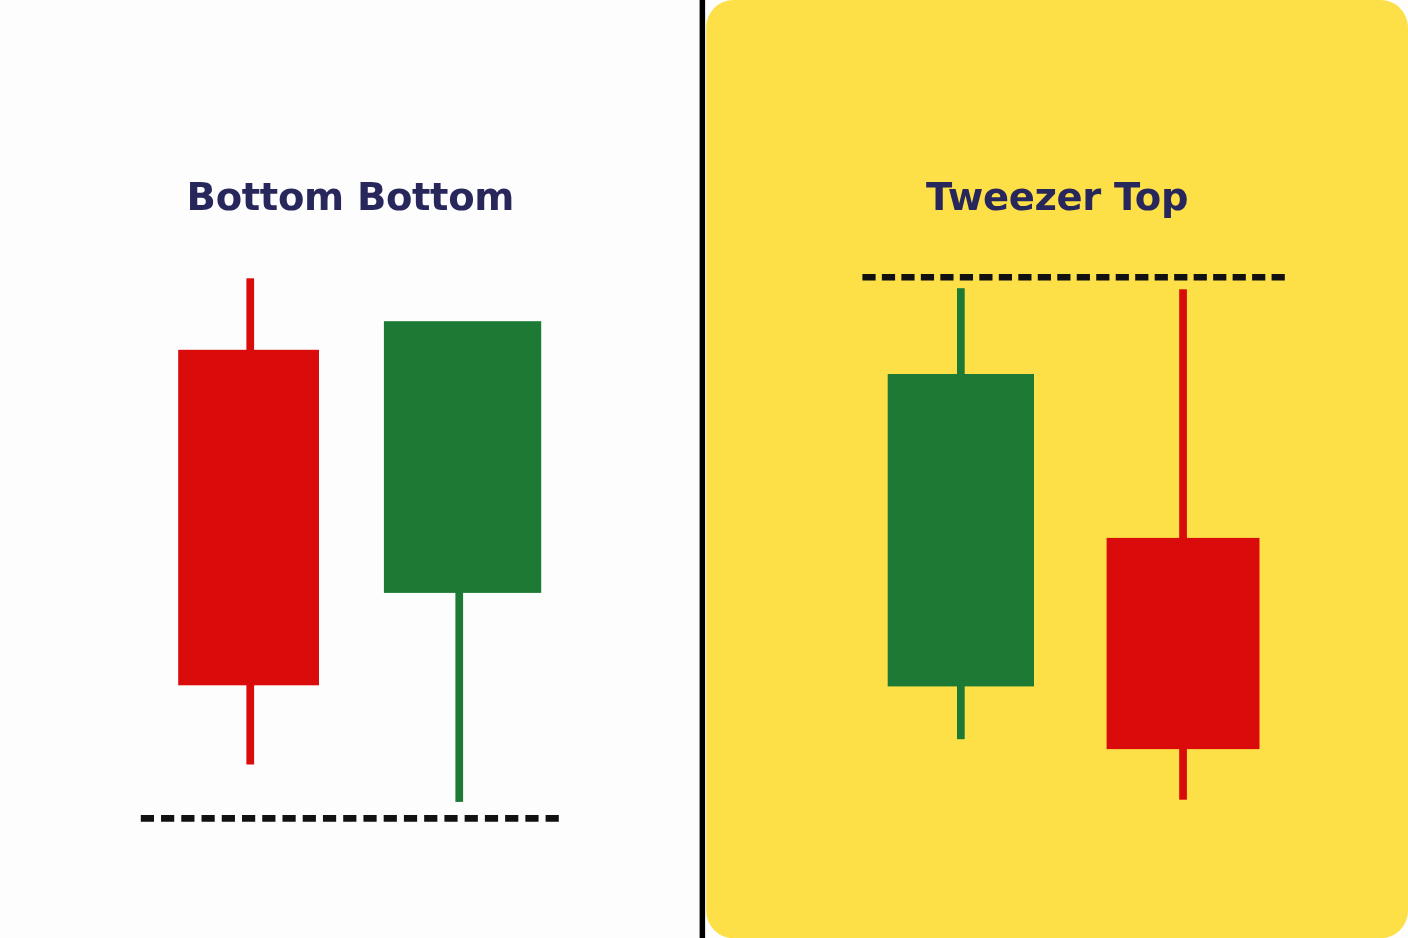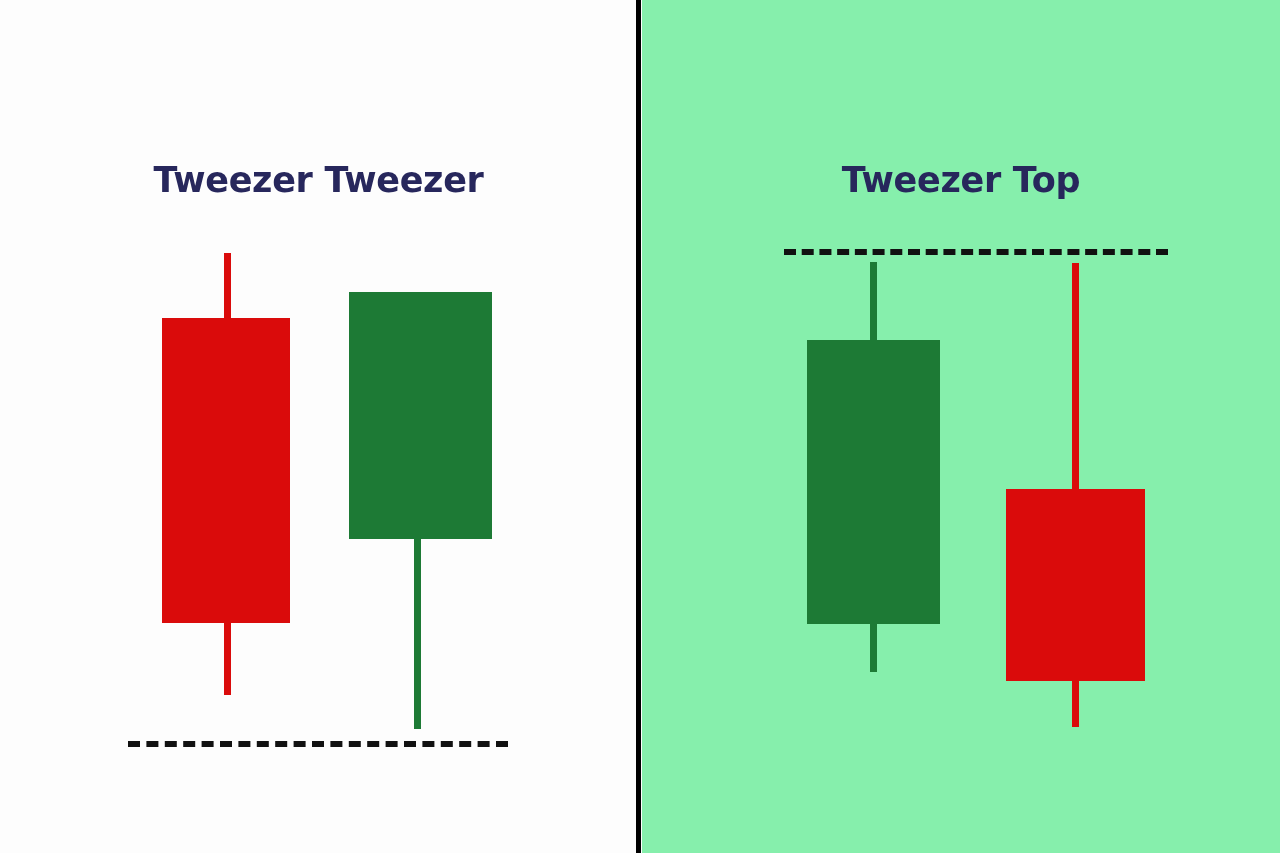--- a/index.html
+++ b/index.html
@@ -68,39 +68,39 @@
     border-top: 6px dashed #111111;
   }
 </style>
 </head>
 <body>
 
 <div id="stage" style="background: rgb(253, 253, 253);">
 
   <div class="panel" id="panel-left" style="background: rgb(253, 253, 253);">
 
-    <div class="panel-title" id="title-left" style="color: rgb(39, 39, 92);">Tweezer Tweezer</div>
+    <div class="panel-title" id="title-left" style="color: rgb(39, 39, 92);">Bottom Bottom</div>
 
     <div class="candle">
       <div class="wick down" style="left: 224px; top: 253px; height: 69px; background: rgb(218, 11, 11);"></div>
       <div class="body down" style="left: 162px; top: 318px; width: 128px; height: 305px; background: rgb(218, 11, 11);"></div>
       <div class="wick down" style="left: 224px; top: 618px; height: 77px; background: rgb(218, 11, 11);"></div>
     </div>
 
     <div class="candle">
       <div class="body up" style="left: 349px; top: 292px; width: 143px; height: 247px; background: rgb(29, 122, 53);"></div>
       <div class="wick up" style="left: 414px; top: 534px; height: 195px; background: rgb(29, 122, 53);"></div>
     </div>
 
     <div class="dashline" style="left: 128px; top: 741px; width: 380px; border-top-color: rgb(17, 17, 17);"></div>
   </div>
 
   <div class="divider" style="background: rgb(0, 0, 0);"></div>
 
-  <div class="panel" id="panel-right" style="background: #86efac;">
+  <div class="panel" id="panel-right" style="background: #fde047; border-radius: 25px;">
 
     <div class="panel-title" id="title-right" style="color: rgb(39, 39, 92);">Tweezer Top</div>
 
     <div class="dashline" style="left: 142px; top: 249px; width: 384px; border-top-color: rgb(17, 17, 17);"></div>
 
     <div class="candle">
       <div class="wick up" style="left: 228px; top: 262px; height: 82px; background: rgb(29, 122, 53);"></div>
       <div class="body up" style="left: 165px; top: 340px; width: 133px; height: 284px; background: rgb(29, 122, 53);"></div>
       <div class="wick up" style="left: 228px; top: 620px; height: 52px; background: rgb(29, 122, 53);"></div>
     </div>

